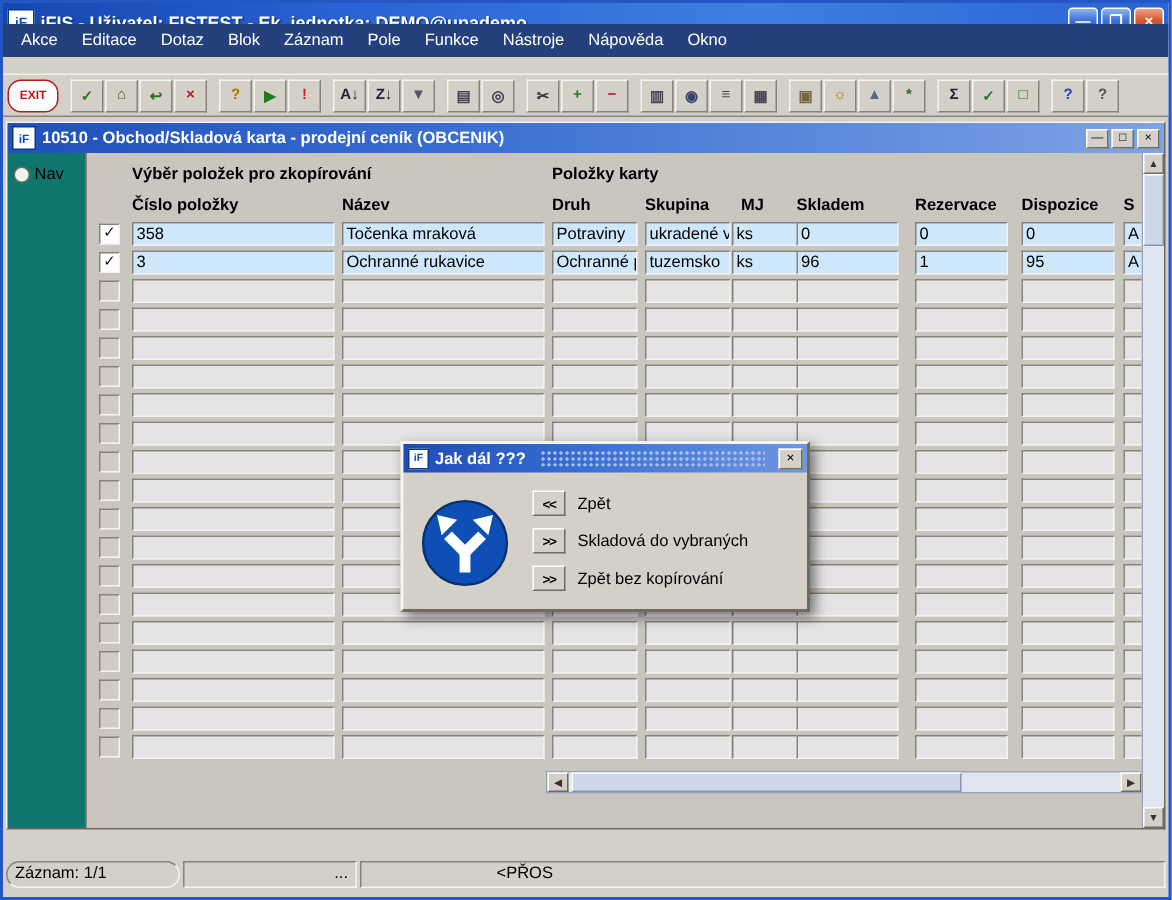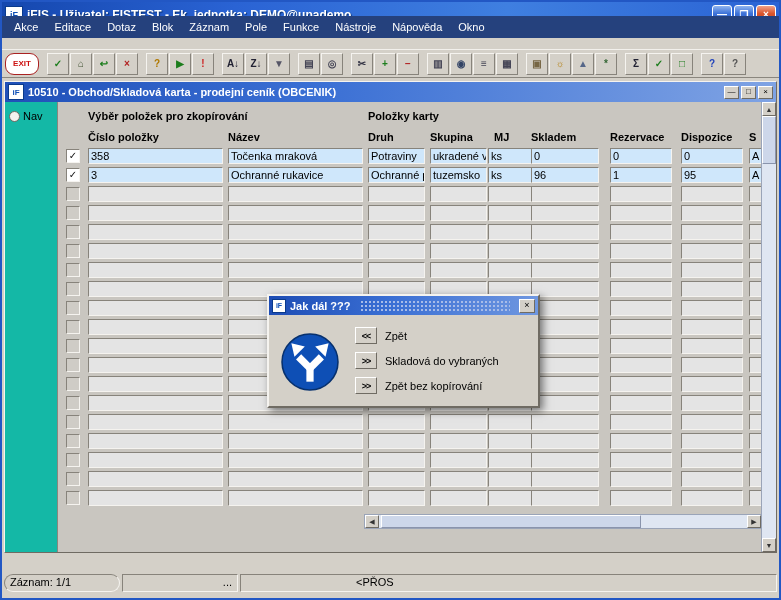--- a/index.html
+++ b/index.html
@@ -39,21 +39,21 @@
   .mdi{position:absolute;top:79px;left:2px;width:773px;height:472px;
     border:1px solid;border-color:#f5f3ef #6f6b63 #6f6b63 #f5f3ef;background:#c9c6c0;box-sizing:border-box;}
   .mdi-titlebar{height:20px;background:linear-gradient(90deg,#2050b8,#3a6fd4 40%,#7fa3e4);
     display:flex;align-items:center;gap:4px;padding:0 3px;box-sizing:border-box;}
   .mdi-logo{width:14px;height:14px;background:#fff;color:#0e4fb5;font-weight:bold;font-size:8px;
     display:flex;align-items:center;justify-content:center;border:1px solid #0a3a8c;flex:0 0 auto;}
   .mdi-title{flex:1;color:#fff;font-weight:bold;white-space:nowrap;overflow:hidden;}
   .mbtn{width:15px;height:13px;background:#d4d0c8;border:1px solid;border-color:#fff #6f6b63 #6f6b63 #fff;
     font-size:8px;line-height:1;padding:0;display:flex;align-items:center;justify-content:center;}
   .mdi-body{position:absolute;top:20px;left:0;right:0;bottom:0;display:flex;}
-  .nav-panel{width:53px;background:#14b8a6;border-right:1px solid #8a867e;
+  .nav-panel{width:53px;background:#0f766e;border-right:1px solid #8a867e;
     padding:8px 4px;display:flex;align-items:flex-start;gap:3px;box-sizing:border-box;}
   .nav-dot{width:9px;height:9px;border-radius:50%;border:1px solid #6f6b63;background:#f4f2ee;
     display:inline-block;margin-top:1px;flex:0 0 auto;}
   
   .main{flex:1;position:relative;background:#c9c6c0;overflow:hidden;}
   .sec{position:absolute;top:8px;font-weight:bold;white-space:nowrap;}
   .sec-left{left:30px;} .sec-right{left:310px;}
   .ch{position:absolute;top:29px;font-weight:bold;white-space:nowrap;}
   .h0{left:30px}.h1{left:170px}.h2{left:310px}.h3{left:372px}.h4{left:436px}
   .h5{left:473px}.h6{left:552px}.h7{left:623px}.h8{left:691px}
@@ -85,21 +85,21 @@
   .vthumb{position:absolute;top:0;left:0;right:0;height:48px;background:#cdd7ea;
     border:1px solid;border-color:#fff #8a94ac #8a94ac #fff;box-sizing:border-box;}
   
   .status1{position:absolute;left:2px;right:2px;top:553px;height:18px;}
   .status2{position:absolute;left:2px;right:2px;top:572px;height:18px;display:flex;gap:2px;}
   .sfield{background:#d4d0c8;border:1px solid;border-color:#87837b #f5f3ef #f5f3ef #87837b;
     height:100%;box-sizing:border-box;line-height:15px;padding:0 5px;white-space:nowrap;overflow:hidden;}
   .smsg{width:100%;}
   .s-rec{width:116px;border-radius:9px;}
   .s-b{width:116px;text-align:right;}
-  .s-d{flex:1;padding-left:115px;}
+  .s-d{flex:1;padding-left:90px;}
   
   .dialog{position:absolute;left:265px;top:292px;width:273px;background:#d4d0c8;
     border:2px solid;border-color:#f5f3ef #6f6b63 #6f6b63 #f5f3ef;
     box-shadow:3px 3px 8px rgba(0,0,0,.5);z-index:10;box-sizing:border-box;}
   .dlg-title{height:19px;background:linear-gradient(90deg,#1d4cb4,#3a6fd4 45%,#6f97e0);
     display:flex;align-items:center;gap:4px;padding:0 3px;box-sizing:border-box;}
   .dlg-logo{width:12px;height:12px;background:#fff;color:#0e4fb5;font-weight:bold;font-size:7px;
     display:flex;align-items:center;justify-content:center;border:1px solid #0a3a8c;flex:0 0 auto;}
   .dlg-title-text{color:#fff;font-weight:bold;white-space:nowrap;}
   .dlg-dots{flex:1;height:11px;margin:0 5px;

